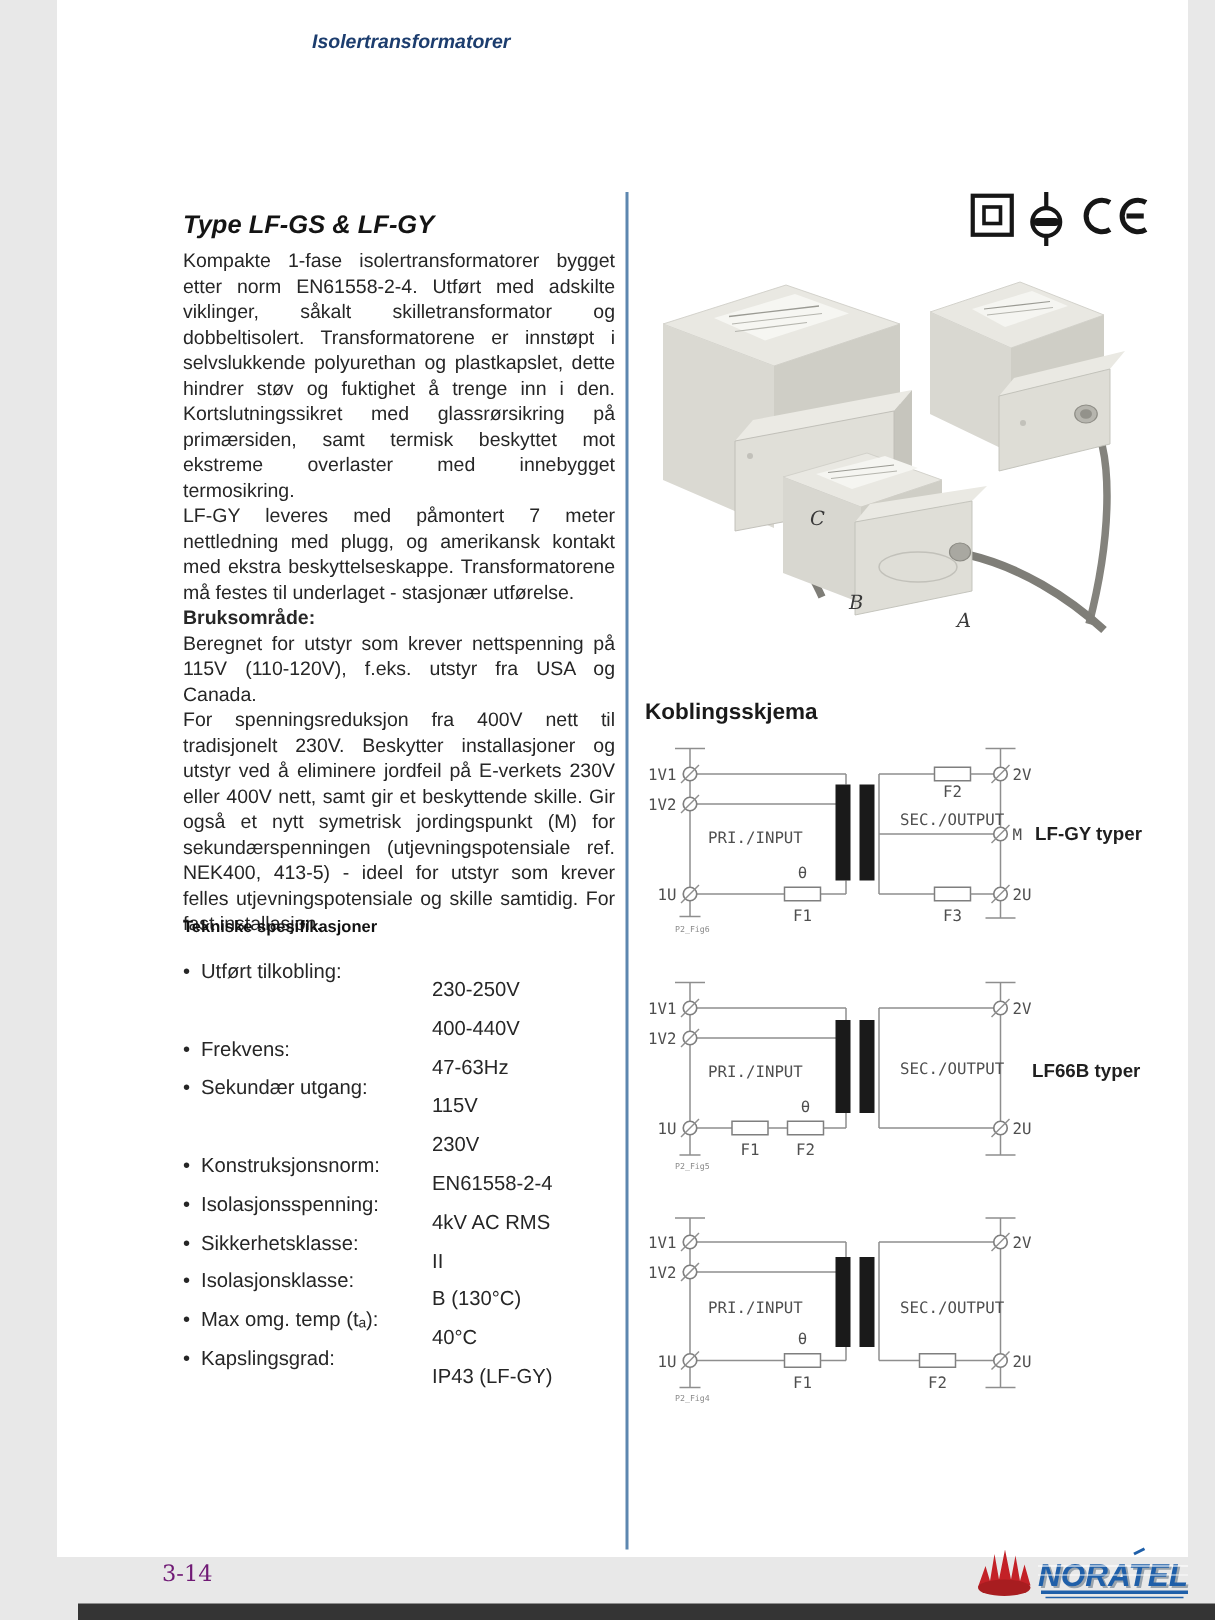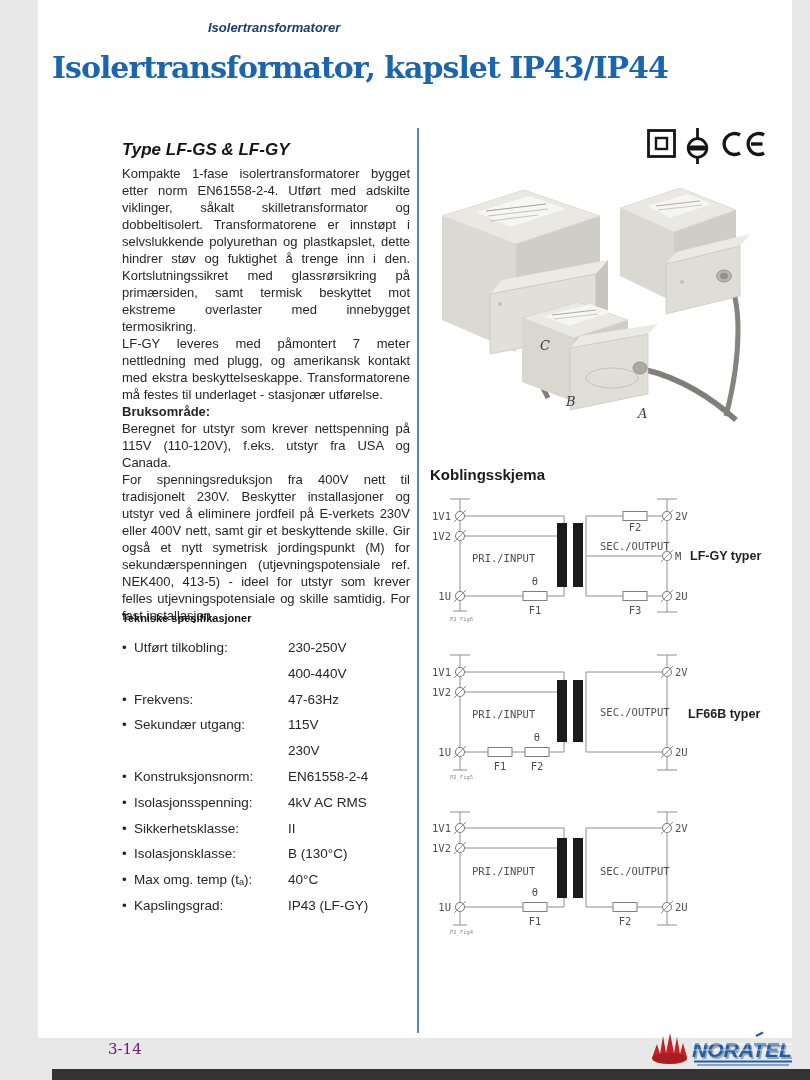--- a/index.html
+++ b/index.html
@@ -27,21 +27,21 @@
   .leftcol{position:absolute;left:84px;top:140px;width:288px;}
   .type-heading{margin:0 0 5px 0;font-size:17px;line-height:20px;font-weight:bold;font-style:italic;color:#141414;}
   .leftcol p{margin:0;font-size:13px;line-height:17px;text-align:justify;color:#262626;}
   .sub-heading{margin:0;font-size:13px;line-height:17px;font-weight:bold;color:#141414;}
 
   .specs{position:absolute;left:84px;top:612px;width:292px;color:#262626;}
   .specs-heading{font-size:11px;font-weight:bold;color:#111;margin:0 0 16px 0;}
   .spec-row{display:flex;font-size:13.5px;height:25.8px;align-items:flex-start;}
   .spec-bullet{width:12px;color:#262626;}
   .spec-label{width:154px;}
-  .spec-value{flex:1;}
+  .spec-value{flex:1;margin-top:12px;}
 
   
   .certs{position:absolute;left:608px;top:128px;display:flex;gap:9px;align-items:flex-start;}
   .photo{position:absolute;left:382px;top:164px;}
   .photo-label{font-family:"DejaVu Serif",serif;font-style:italic;font-size:13px;fill:#3a3a3a;}
 
   .wiring-heading{position:absolute;left:392px;top:466px;font-size:15px;font-weight:bold;color:#1a1a1a;}
   .diag{position:absolute;left:382px;}
   .d1{top:465px;} .d2{top:630px;} .d3{top:800px;}
 
@@ -59,21 +59,20 @@
     font-family:Liberation Mono, monospace;font-size:13.5px;color:#2e2e2e;}
   .footer-sep{font-size:9px;color:#1c3d6e;margin:0 7px;vertical-align:2px;}
   .logo{position:absolute;left:612px;top:1031px;}
 </style>
 </head>
 <body>
 
 <div class="page">
 
   <div class="kicker">Isolertransformatorer</div>
-  <div class="title">Isolertransformator, kapslet IP43/IP44</div>
   <div class="divider"></div>
 
   <div class="leftcol">
     <h2 class="type-heading">Type LF-GS &amp; LF-GY</h2>
     <p>Kompakte 1-fase isolertransformatorer bygget etter norm EN61558-2-4. Utført med adskilte viklinger, såkalt skilletransformator og dobbeltisolert. Transformatorene er innstøpt i selvslukkende polyurethan og plastkapslet, dette hindrer støv og fuktighet å trenge inn i den. Kortslutningssikret med glassrørsikring på primærsiden, samt termisk beskyttet mot ekstreme overlaster med innebygget termosikring.</p>
     <p>LF-GY leveres med påmontert 7 meter nettledning med plugg, og amerikansk kontakt med ekstra beskyttelseskappe. Transformatorene må festes til underlaget - stasjonær utførelse.</p>
     <p class="sub-heading">Bruksområde:</p>
     <p>Beregnet for utstyr som krever nettspenning på 115V (110-120V), f.eks. utstyr fra USA og Canada.</p>
     <p>For spenningsreduksjon fra 400V nett til tradisjonelt 230V. Beskytter installasjoner og utstyr ved å eliminere jordfeil på E-verkets 230V eller 400V nett, samt gir et beskyttende skille. Gir også et nytt symetrisk jordingspunkt (M) for sekundærspenningen (utjevningspotensiale ref. NEK400, 413-5) - ideel for utstyr som krever felles utjevningspotensiale og skille samtidig. For fast installasjon.</p>
   </div>

